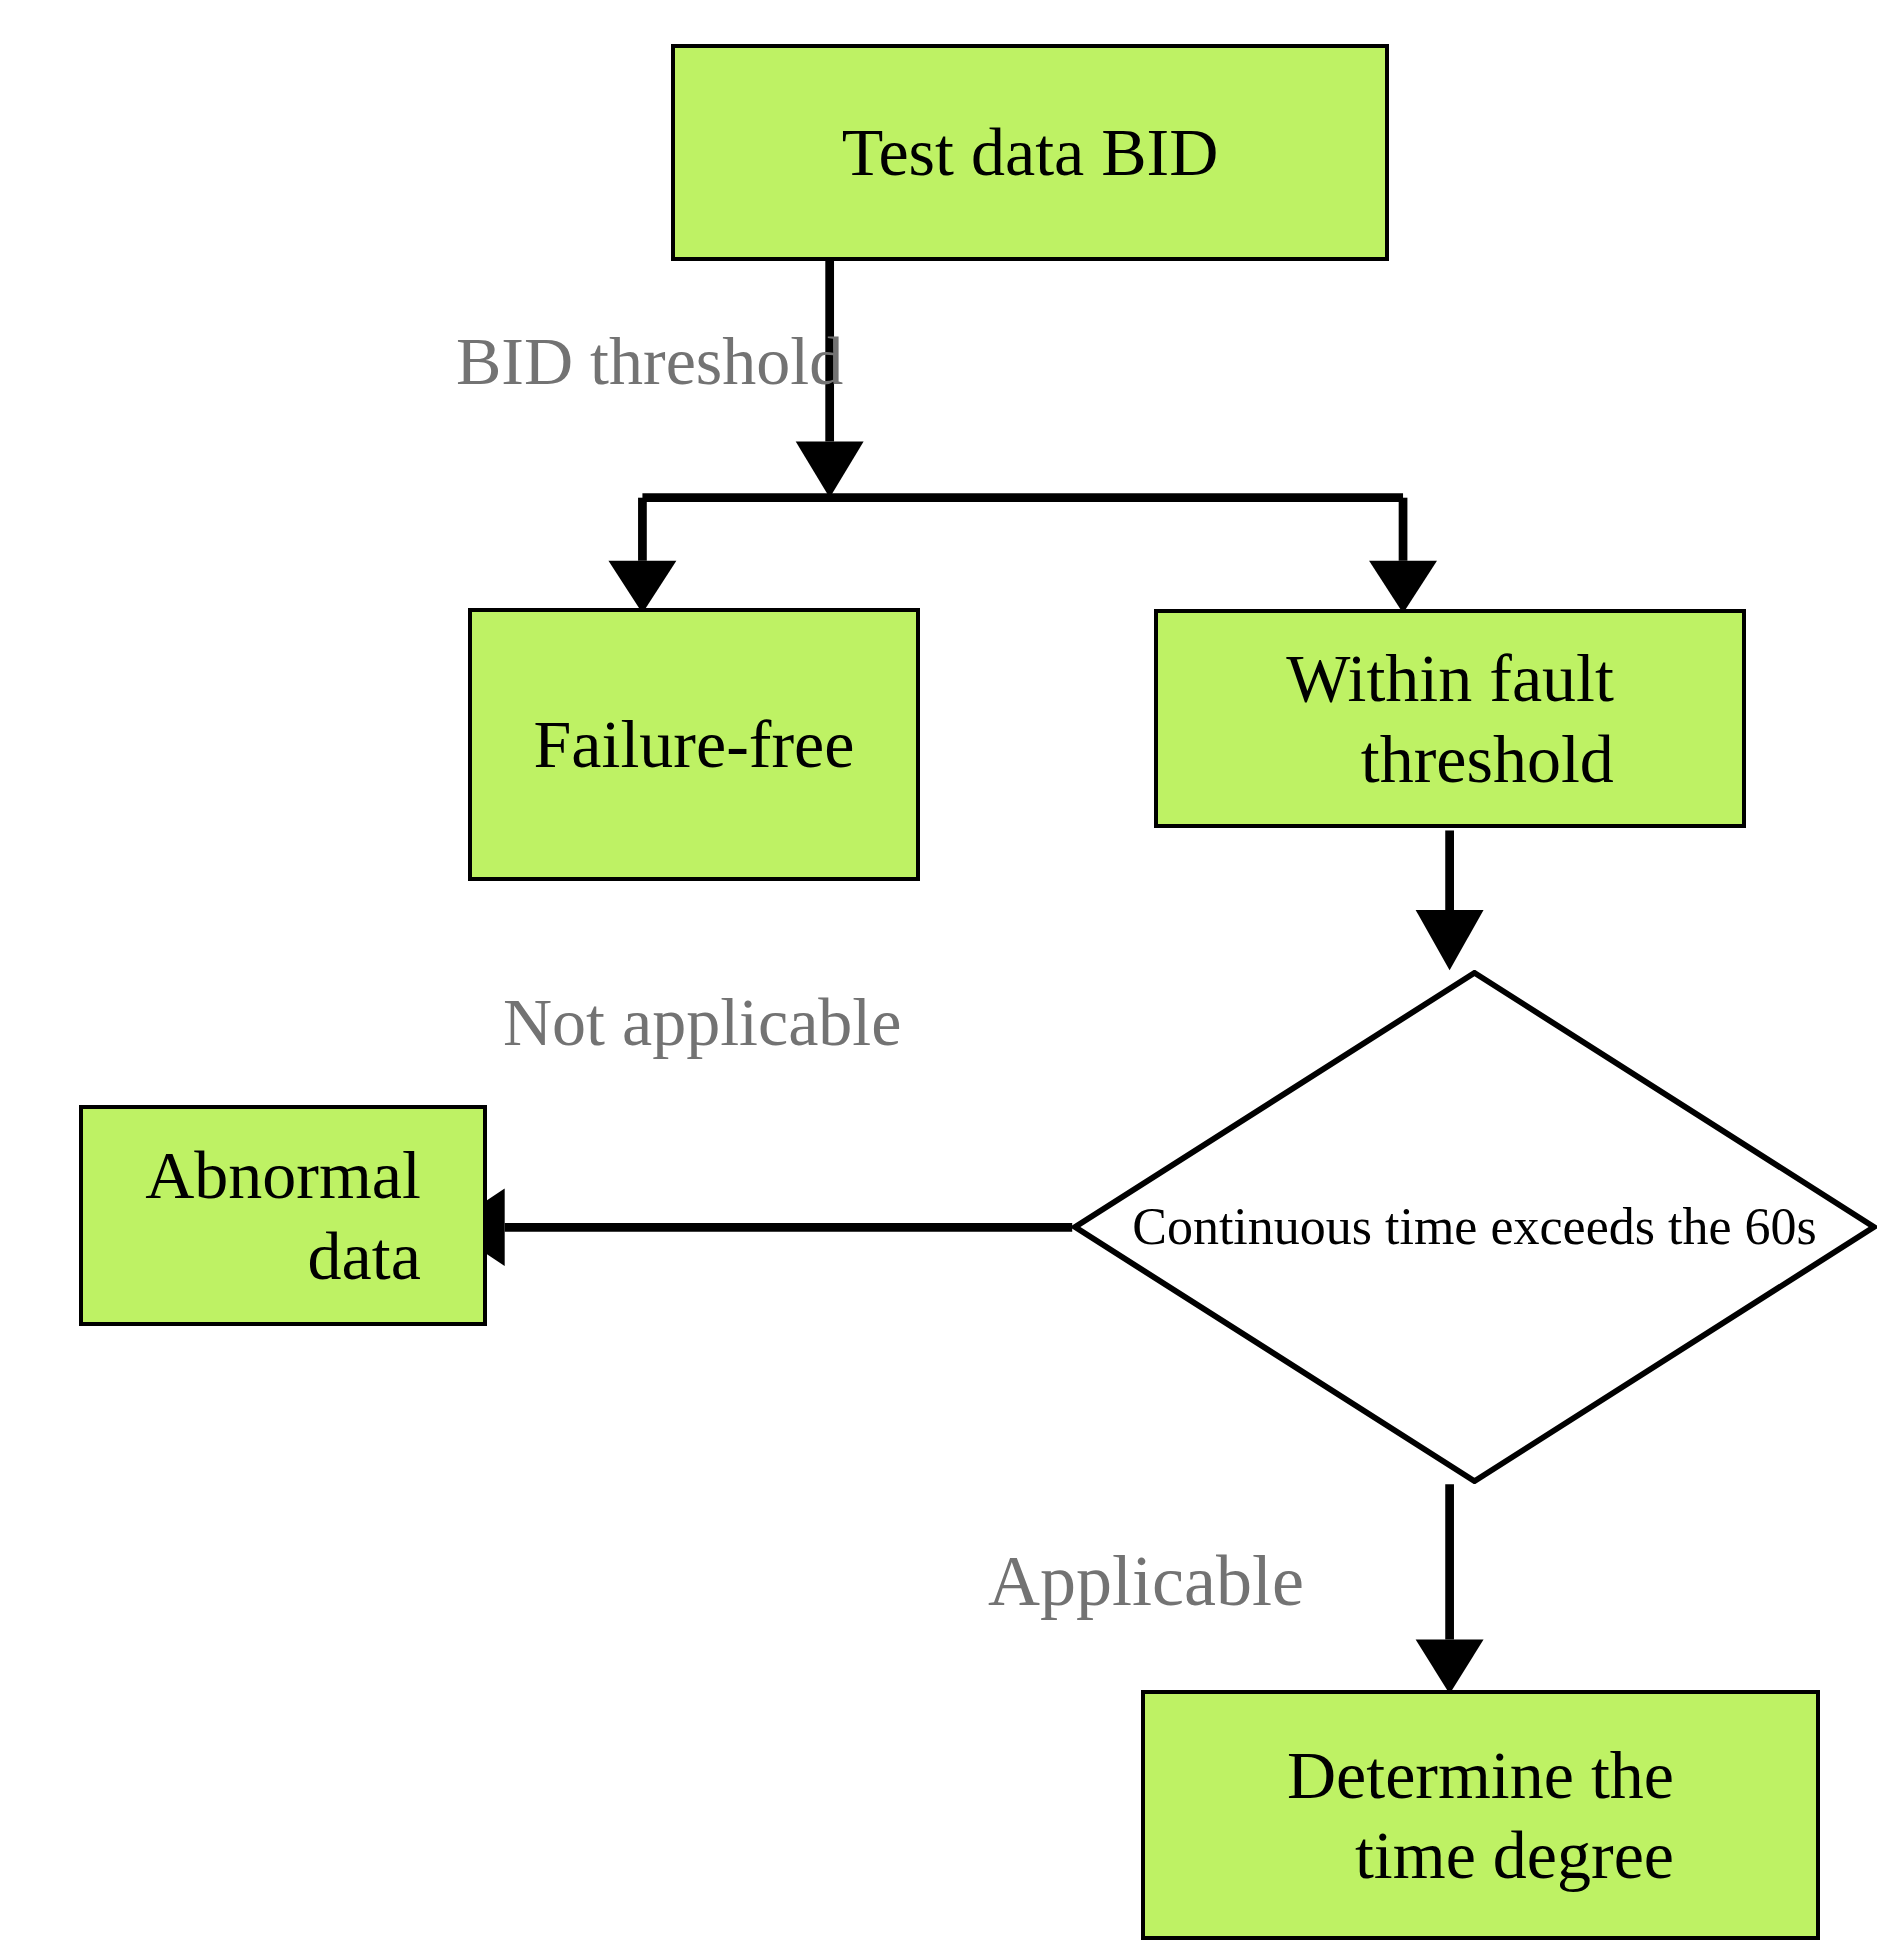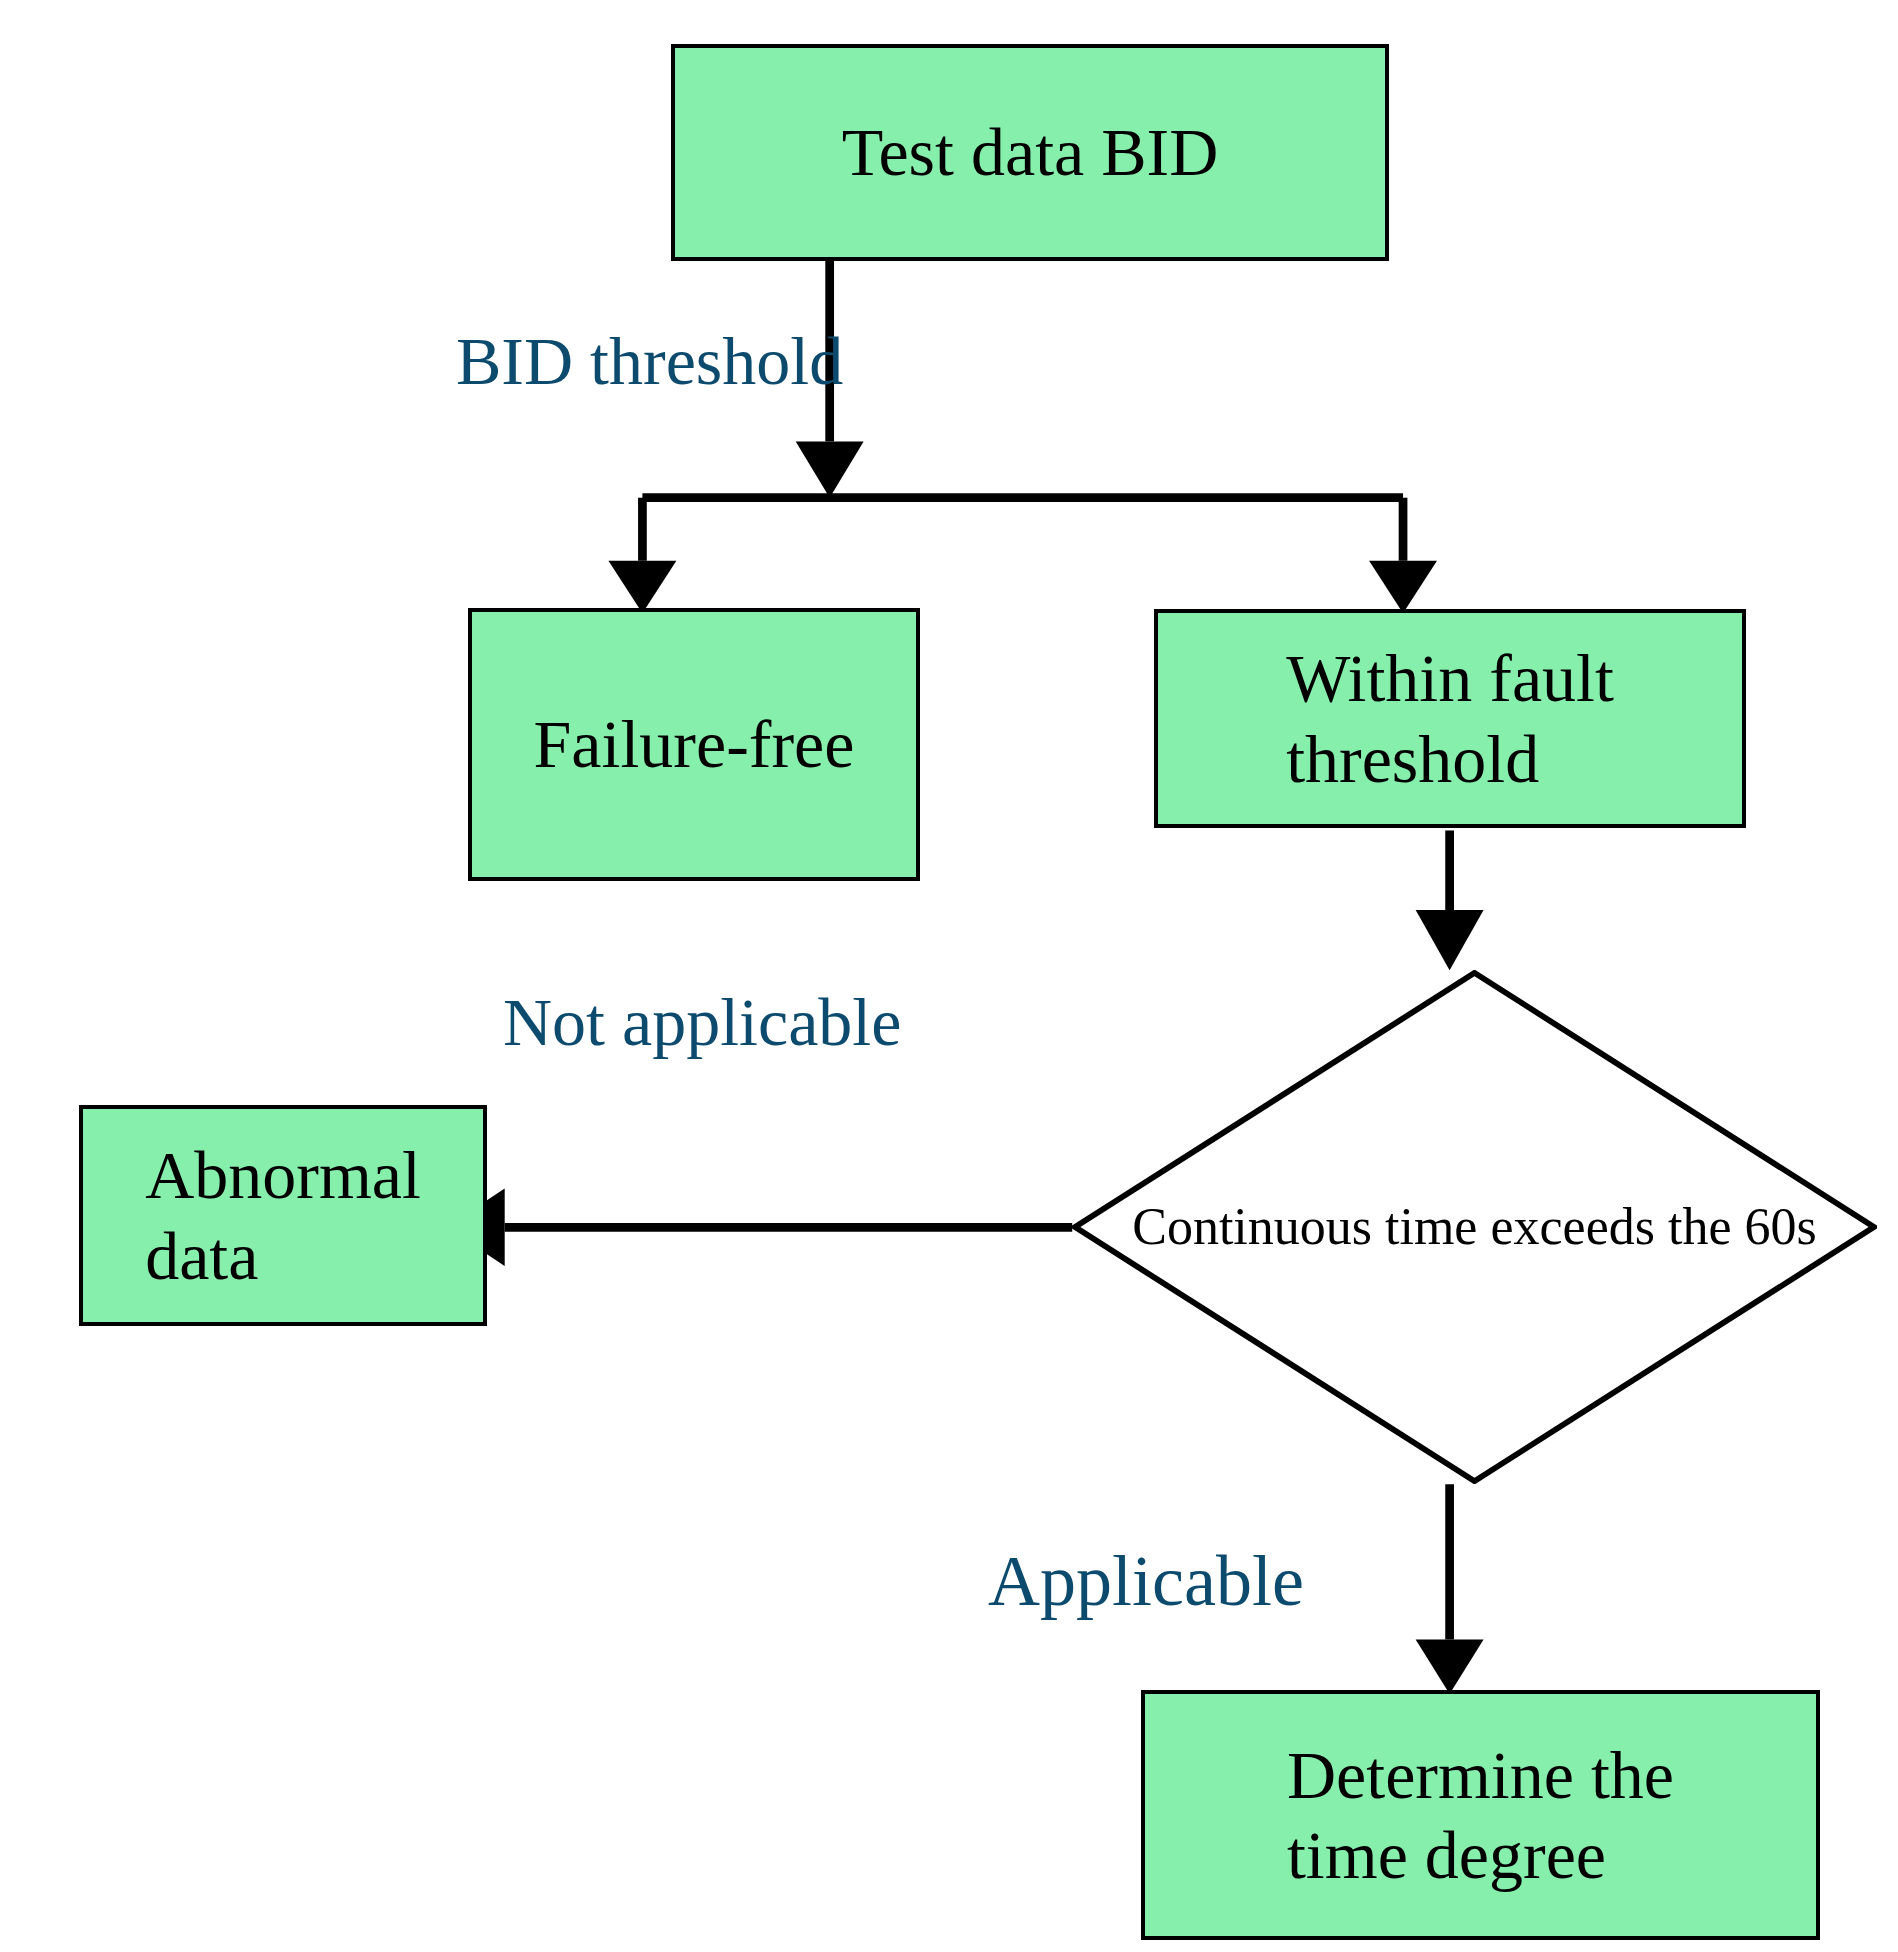--- a/index.html
+++ b/index.html
@@ -14,36 +14,36 @@
     height: 1952px;
     background: #ffffff;
     font-family: "Liberation Serif", "DejaVu Serif", serif;
     color: #000000;
     overflow: hidden;
   }
   .node {
     position: absolute;
     box-sizing: border-box;
     border: 4.9px solid #000000;
-    background: #86efac;
+    background: #bef264;
     display: flex;
     align-items: center;
     justify-content: center;
-    text-align: left;
+    text-align: right;
     line-height: 1.18;
     color: #000;
   }
   .node span {
     display: block;
     padding: 0 7.8px;
   }
   .edge-label {
     position: absolute;
     white-space: nowrap;
-    color: #0c4a6e;
+    color: #737373;
     line-height: 1;
   }
   .diamond-wrap {
     position: absolute;
   }
   .diamond-wrap svg {
     display: block;
   }
   .diamond-text {
     position: absolute;

